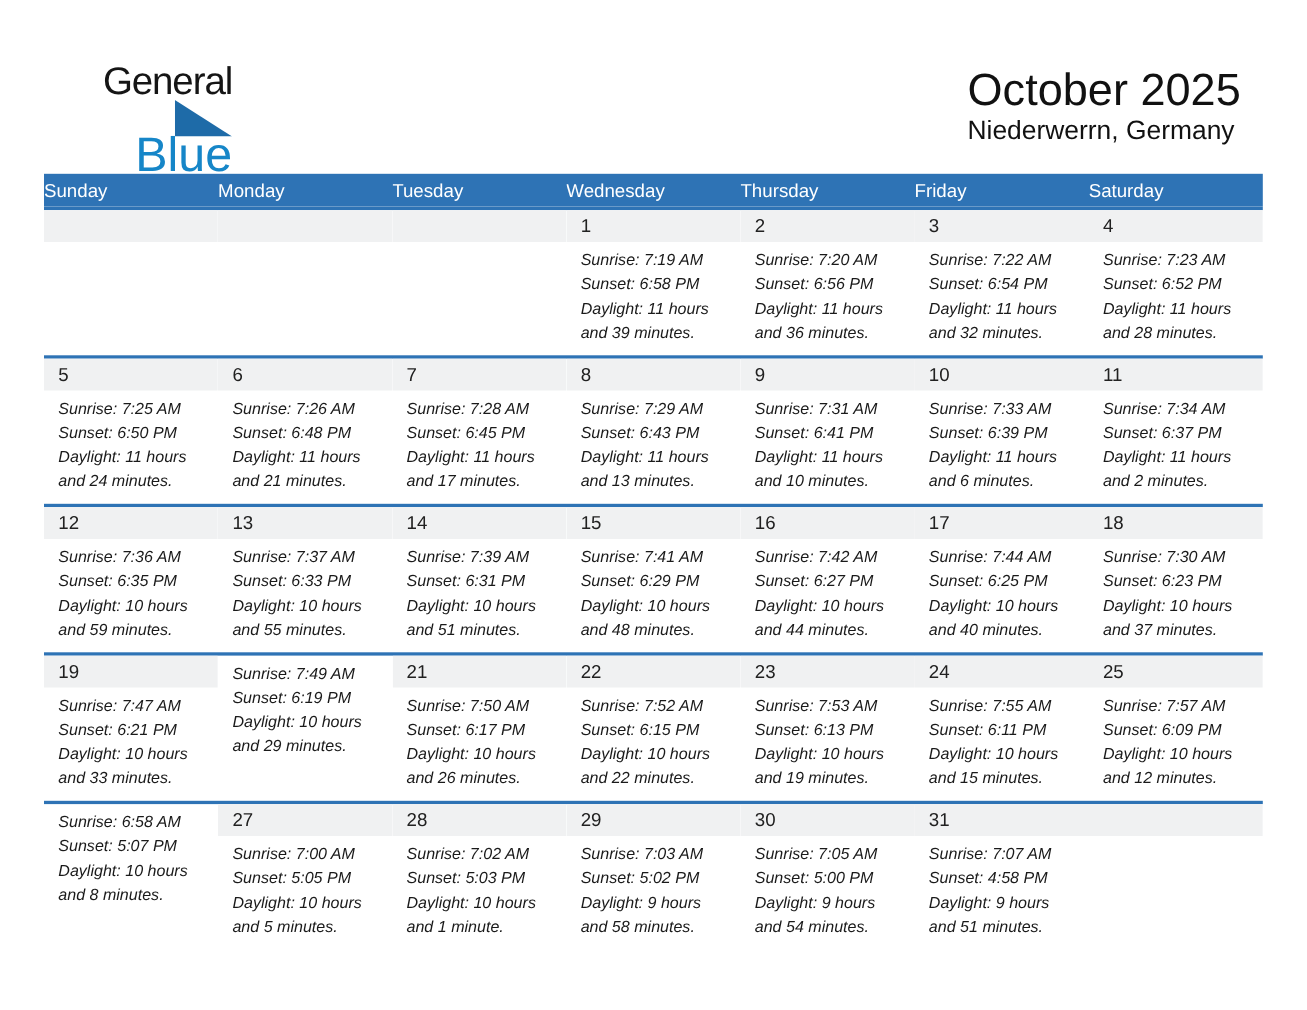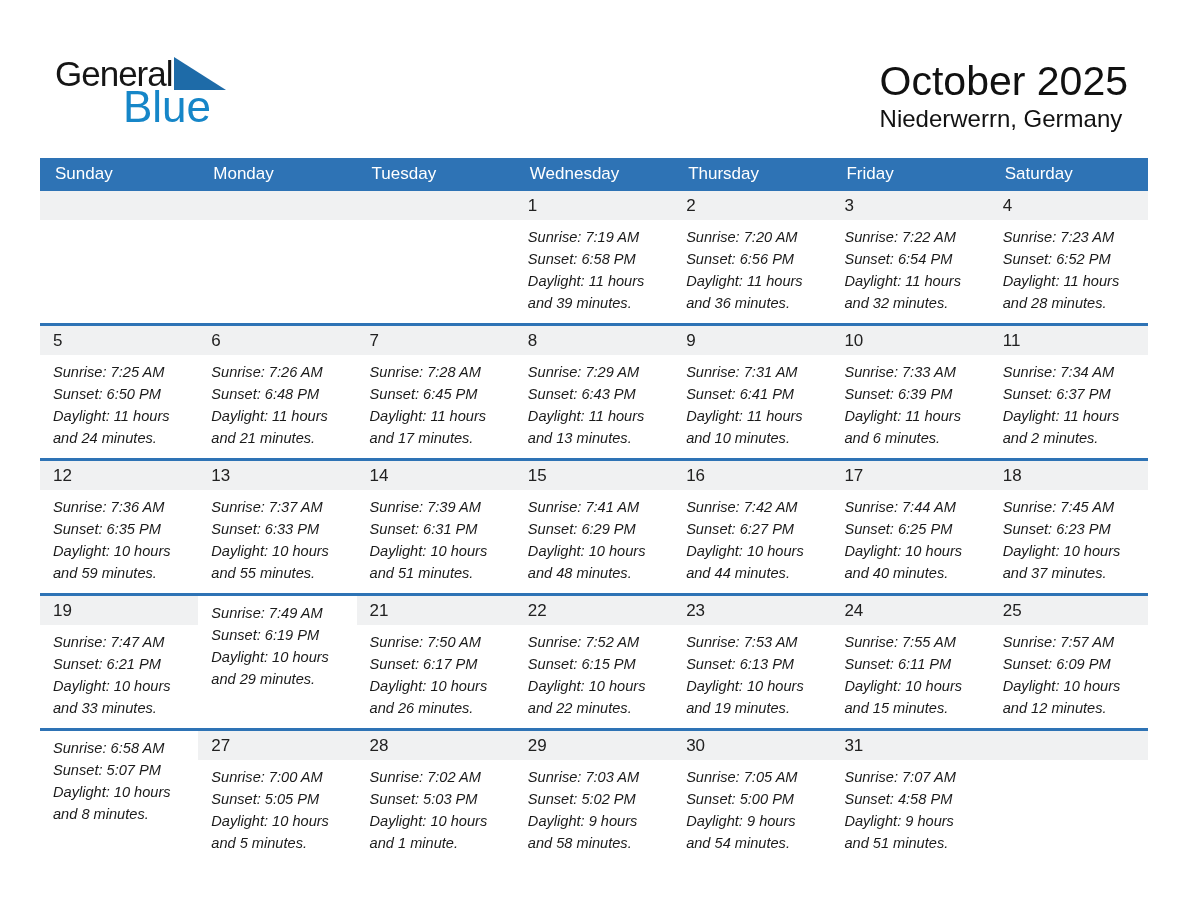--- a/index.html
+++ b/index.html
@@ -3,34 +3,34 @@
 <meta charset="utf-8">
 <style>
   * { box-sizing: border-box; margin: 0; padding: 0; }
   html, body { background: #ffffff; }
   body {
     width: 1188px; height: 918px;
     font-family: "Liberation Sans", sans-serif;
     position: relative; overflow: hidden;
   }
   .logo { position: absolute; left: 55px; top: 56px; }
-  .logo-row1 { display: flex; align-items: flex-end; }
+  .logo-row1 { display: flex; align-items: flex-end; flex-direction: column; }
   .logo-general { font-size: 35px; color: #151515; letter-spacing: -1px; line-height: 1; }
   .logo-triangle { width: 52px; height: 33px; margin-left: 1px; margin-bottom: 1px; }
   .logo-blue { font-size: 44px; line-height: 1; margin-left: 68px; margin-top: -6px; color: var(--logo-blue, #1686C8); }
 
   .titles { position: absolute; right: 60px; top: 58px; text-align: left; }
   .month-title { font-size: 41px; color: #111; line-height: 1.15; }
   .location { font-size: 24px; color: #111; }
 
   .calendar { position: absolute; left: 40px; top: 158px; width: 1108px; }
   .weekday-row { display: flex; background: var(--header-blue, #2E73B5); height: 30px; }
   .weekday {
     flex: 1; color: #ffffff; font-size: 17px; line-height: 31px;
-    padding-left: 15px; overflow: hidden; white-space: nowrap;
+    overflow: hidden; white-space: nowrap;
   }
   .week-row { display: flex; border-top: 3px solid var(--row-border-blue, #2E73B5); height: 135px; background: #fff; }
   .day-cell { flex: 1; overflow: hidden; }
   .day-num {
     height: 29px; background: var(--strip-gray, #F0F1F2);
     font-size: 17px; color: #212121; padding: 5px 0 0 13px; line-height: 1.2;
   }
   .day-details { padding: 6px 6px 0 13px; font-size: 14.6px; color: #1a1a1a; line-height: 22px; font-style: italic; }
 </style>
 </head>
@@ -227,21 +227,21 @@
         <div class="day-details">
           <div>Sunrise: 7:44 AM</div>
           <div>Sunset: 6:25 PM</div>
           <div>Daylight: 10 hours</div>
           <div>and 40 minutes.</div>
         </div>
       </div>
       <div class="day-cell">
         <div class="day-num">18</div>
         <div class="day-details">
-          <div>Sunrise: 7:45 AM</div>
+          <div>Sunrise: 7:30 AM</div>
           <div>Sunset: 6:23 PM</div>
           <div>Daylight: 10 hours</div>
           <div>and 37 minutes.</div>
         </div>
       </div>
     </div>
     <div class="week-row">
       <div class="day-cell">
         <div class="day-num">19</div>
         <div class="day-details">

